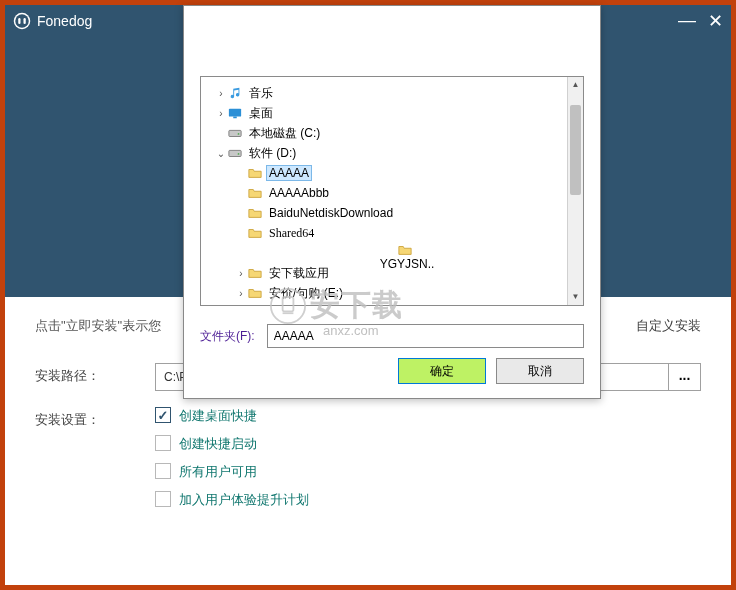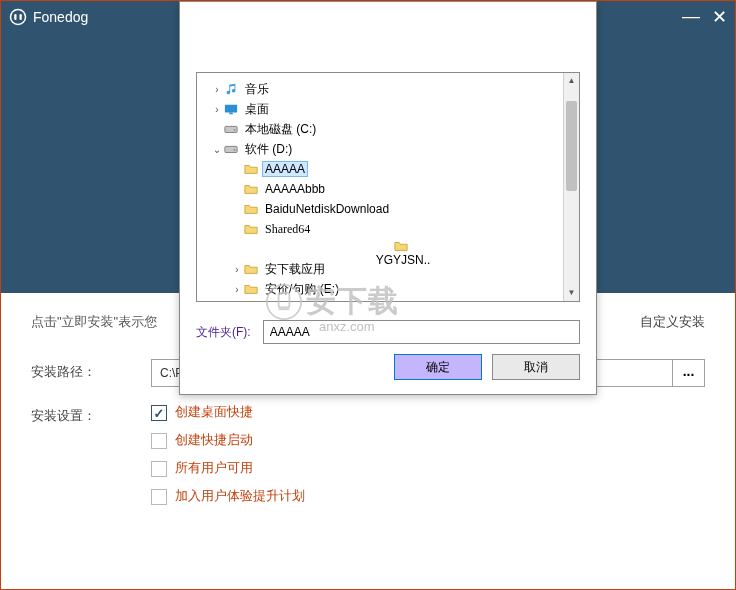--- a/index.html
+++ b/index.html
@@ -1,38 +1,38 @@
 <!DOCTYPE html>
 <html><head>
 <meta charset="utf-8">
 <style>
 * { box-sizing: border-box; margin: 0; padding: 0; }
 body { font-family: "Microsoft YaHei", sans-serif; font-size: 13px; background: #f5f5f5; width: 736px; height: 590px; overflow: hidden; position: relative; }
 
-.window { width: 736px; height: 590px; border: 1px solid #c2410c; background: #fff; position: relative; }
+.window { width: 736px; height: 590px; border: 5px solid #c2410c; background: #fff; position: relative; }
 .titlebar { height: 32px; background: #30546f; display: flex; align-items: center; justify-content: space-between; padding: 0 8px; }
 .brand { display: flex; align-items: center; gap: 6px; color: #fff; font-size: 14px; }
 .brand-icon { width: 18px; height: 18px; }
 .win-controls { display: flex; gap: 12px; color: #fff; font-size: 18px; }
 .win-btn { cursor: pointer; }
 
 .top-panel { height: 260px; background: #30546f; }
 .bottom-panel { background: #fff; padding: 20px 30px; }
 
 .hint-row { display: flex; justify-content: space-between; align-items: center; color: #555; font-size: 13px; margin-bottom: 28px; }
 .custom-link { color: #404040; cursor: pointer; }
 
 .setting-row { display: flex; align-items: flex-start; margin-bottom: 16px; }
 .setting-label { width: 120px; color: #444; padding-top: 4px; }
 .path-box { flex: 1; display: flex; align-items: center; }
 .path-input { flex: 1; height: 28px; border: 1px solid #a0a0a0; padding: 0 8px; font-size: 12px; font-family: inherit; color: #333; background: #fff; }
 .path-more { width: 32px; height: 28px; border: 1px solid #a0a0a0; border-left: none; text-align: center; line-height: 22px; cursor: pointer; font-weight: bold; font-size: 14px; }
 
 .checkbox-list { display: flex; flex-direction: column; gap: 10px; }
-.checkbox-item { display: flex; align-items: flex-end; gap: 8px; color: #c2410c; cursor: pointer; }
+.checkbox-item { display: flex; align-items: flex-start; gap: 8px; color: #0f766e; cursor: pointer; }
 .chk { width: 16px; height: 16px; border: 1.5px solid #30546f; display: inline-flex; align-items: center; justify-content: center; }
 .chk.checked::after { content: "✓"; color: #30546f; font-size: 13px; font-weight: bold; }
 .chk.empty { border-color: #b8b8b8; }
 
 
 .dialog { position: absolute; top: 0; left: 178px; width: 418px; background: #fff; border: 1px solid #888; box-shadow: 0 2px 8px rgba(0,0,0,0.25); z-index: 100; }
 .dialog-body { padding: 14px 16px 12px 16px; }
 .tree-pane { border: 1px solid #8a8a8a; height: 230px; background: #fff; margin-top: 56px; overflow: hidden; position: relative; }
 .tree { padding: 6px 4px; font-size: 12px; color: #000; }
 .tree-item { display: flex; align-items: center; height: 20px; }
@@ -45,21 +45,21 @@
 .scroll-arrow { position: absolute; left: 0; right: 0; height: 16px; text-align: center; font-size: 8px; color: #555; line-height: 16px; }
 .scroll-arrow.up { top: 0; }
 .scroll-arrow.down { bottom: 0; }
 
 .folder-row { display: flex; align-items: center; gap: 12px; margin: 18px 0 10px 0; }
 .folder-label { font-size: 12px; color: #4c1d95; }
 .folder-input { flex: 1; height: 24px; border: 1px solid #8a8a8a; padding: 0 6px; font-size: 12px; }
 
 .dialog-buttons { display: flex; justify-content: flex-end; gap: 10px; padding: 0 0 2px 0; }
 .dlg-btn { width: 88px; height: 26px; border: 1px solid #8a8a8a; background: #e9e9e9; font-size: 12px; cursor: pointer; font-family: inherit; }
-.dlg-btn.primary { border-color: #0078d7; background: #c4b5fd; }
+.dlg-btn.primary { border-color: #0078d7; background: #bef264; }
 
 
 .watermark { position: absolute; top: 280px; left: 265px; color: #bfbfbf; font-size: 30px; font-weight: bold; font-family: sans-serif; letter-spacing: 1px; z-index: 200; pointer-events: none; display: flex; align-items: center; gap: 4px; opacity: 0.8; }
 .wm-icon { width: 36px; height: 36px; }
 .wm-sub { position: absolute; top: 318px; left: 318px; color: #c0c0c0; font-size: 13px; z-index: 200; pointer-events: none; font-family: sans-serif; }
 </style>
 </head>
 <body>
 
 <div class="window">

